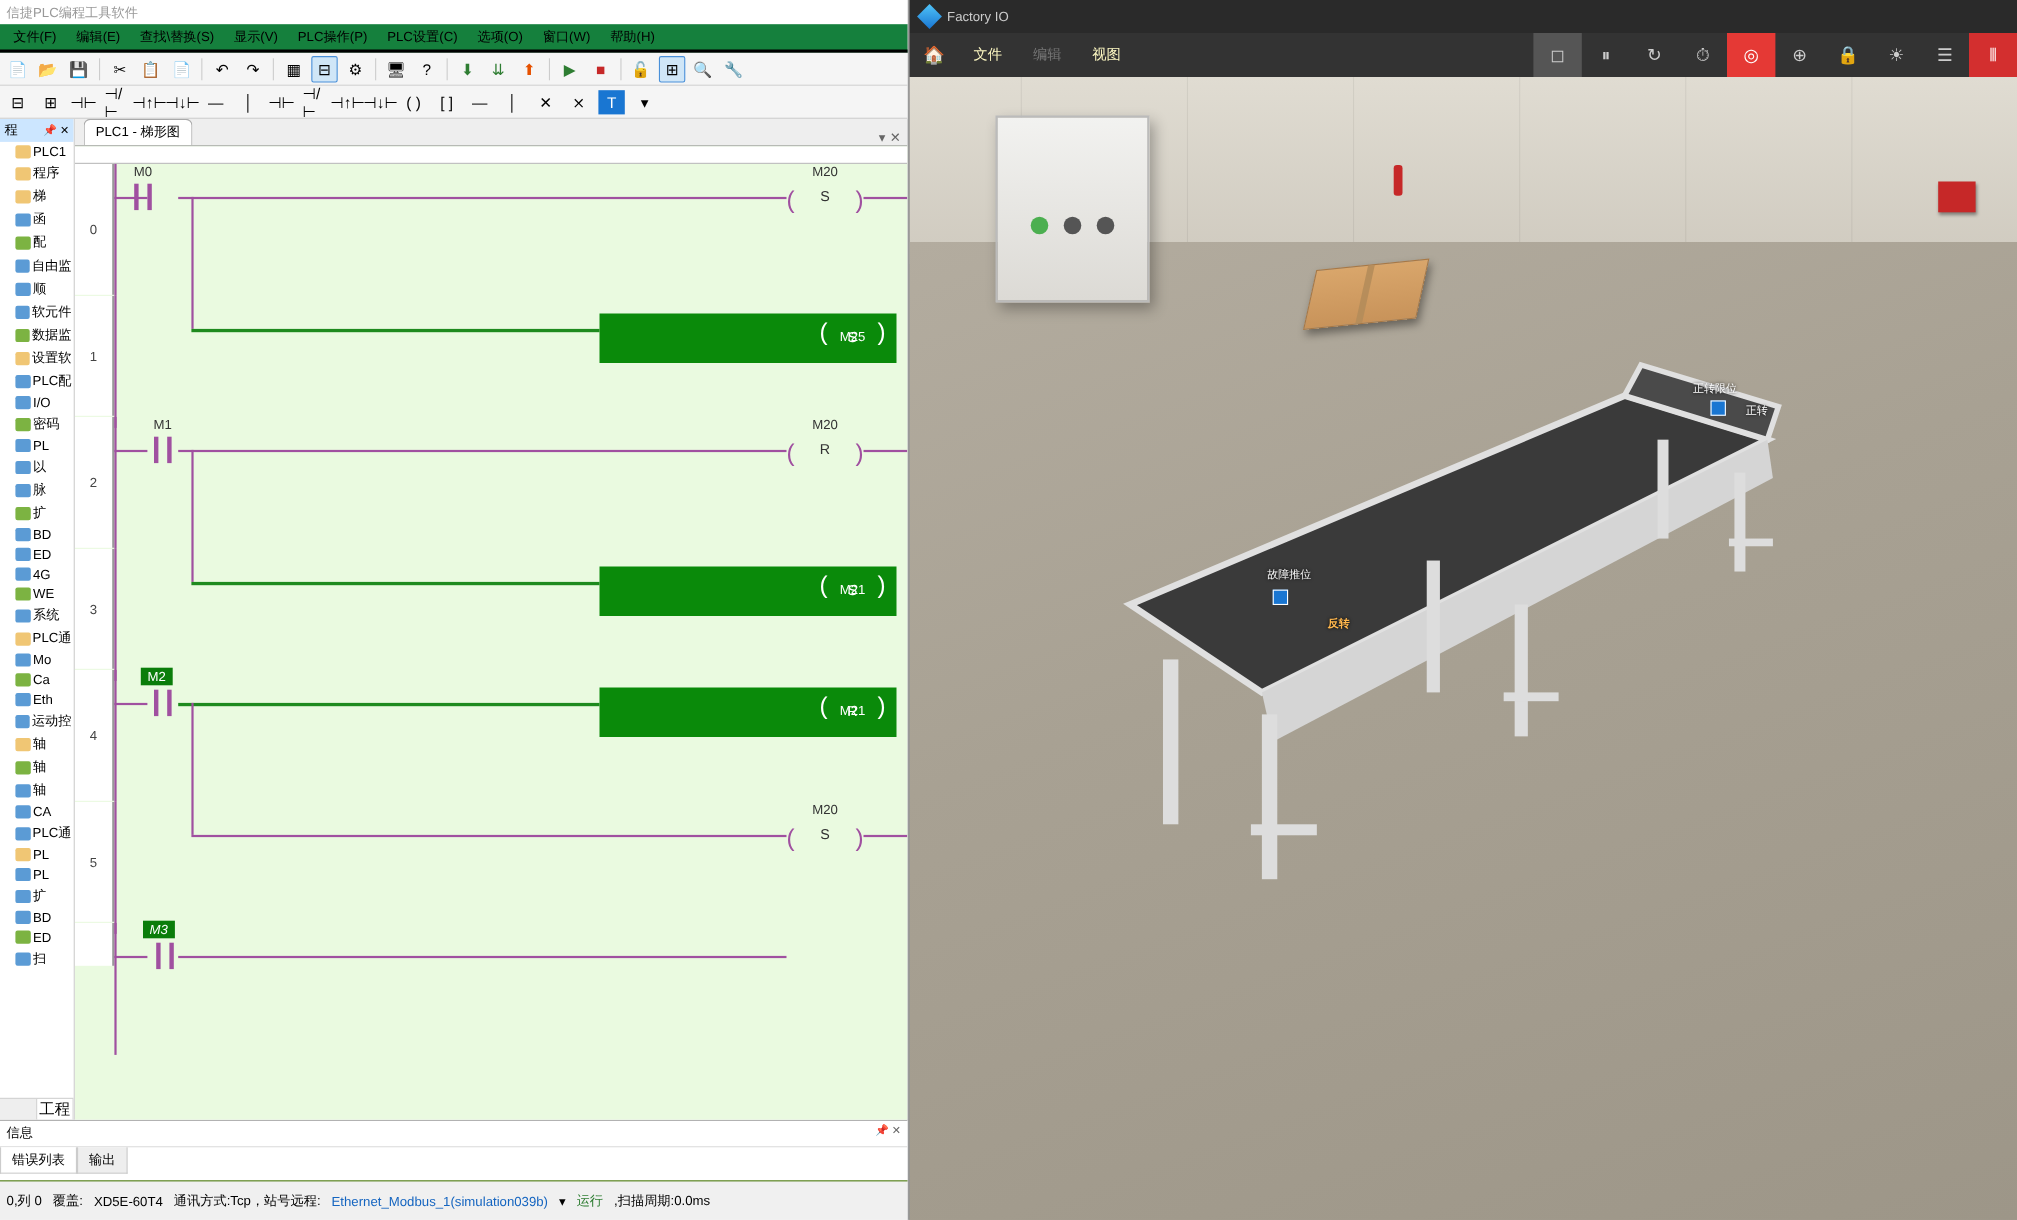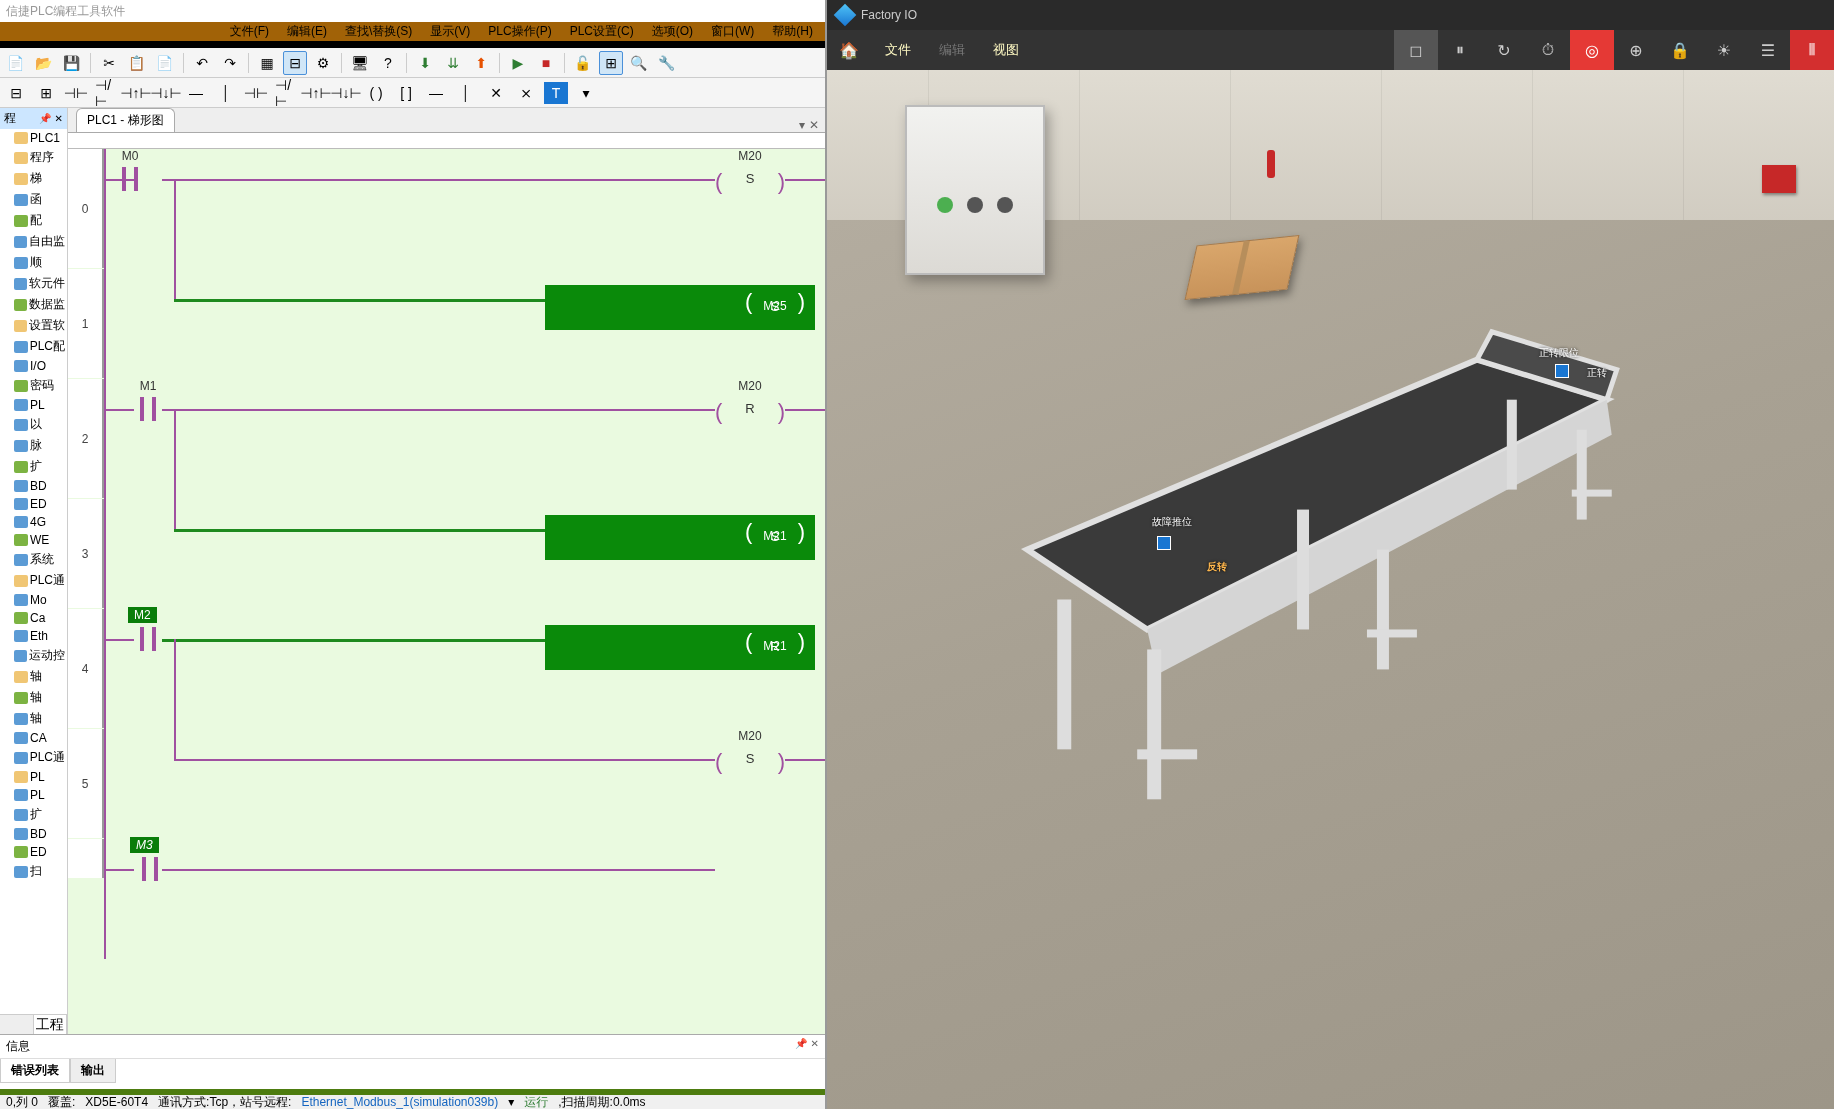--- a/index.html
+++ b/index.html
@@ -1,21 +1,21 @@
 <!DOCTYPE html>
 <html><head>
 <meta charset="utf-8">
 <style>
 * { margin: 0; padding: 0; box-sizing: border-box; font-family: "Microsoft YaHei", sans-serif; font-size: 12px; }
 body { display: flex; width: 1834px; height: 1109px; overflow: hidden; background: #f0f0f0; }
 
 
 .plc-app { width: 827px; height: 100%; display: flex; flex-direction: column; background: #fff; border-right: 2px solid #999; }
 .plc-titlebar { height: 22px; background: #fff; color: #999; padding: 2px 6px; display: flex; align-items: center; }
-.plc-menubar { height: 26px; background: #a16207; display: flex; align-items: center; padding: 0 4px; gap: 2px; border-bottom: 7px solid #000000; justify-content: flex-end; }
+.plc-menubar { height: 26px; background: #15803d; display: flex; align-items: center; padding: 0 4px; gap: 2px; border-bottom: 3px solid #000000; }
 .plc-menubar .mitem { padding: 4px 8px; cursor: pointer; }
 .plc-toolbar { height: 30px; background: #f5f5f5; display: flex; align-items: center; padding: 2px 4px; gap: 4px; border-bottom: 1px solid #ccc; }
 .plc-toolbar .tbtn { width: 24px; height: 24px; display: flex; align-items: center; justify-content: center; cursor: pointer; border-radius: 2px; font-size: 14px; }
 .plc-toolbar .sep { width: 1px; height: 20px; background: #ccc; margin: 0 2px; }
 .plc-toolbar2 { height: 30px; background: #f5f5f5; display: flex; align-items: center; padding: 2px 4px; gap: 6px; border-bottom: 1px solid #ccc; }
 .plc-toolbar2 .tbtn2 { width: 24px; height: 22px; display: flex; align-items: center; justify-content: center; cursor: pointer; font-size: 14px; border: 1px solid transparent; }
 
 .plc-body { flex: 1; display: flex; overflow: hidden; }
 .plc-tree { width: 68px; background: #fff; border-right: 1px solid #ccc; overflow: hidden; display: flex; flex-direction: column; }
 .plc-tree-head { background: #cce6ff; padding: 2px 4px; font-size: 11px; display: flex; align-items: center; }
@@ -57,25 +57,25 @@
 .coil .clab { position: absolute; top: -16px; left: 0; right: 0; text-align: center; font-size: 12px; color: #333; }
 .coil.green-box { background: #0a8a0a; right: 10px; width: 270px; height: 45px; }
 .coil.green-box .paren { color: #fff; left: 200px; }
 .coil.green-box .pr { left: auto; right: 10px; }
 .coil.green-box .ctxt { color: #fff; left: 200px; right: 10px; top: 14px; }
 .coil.green-box .clab { color: #fff; left: 200px; right: 10px; top: 14px; }
 
 .plc-bottom-panel { height: 55px; background: #fff; border-top: 1px solid #aaa; display: flex; flex-direction: column; }
 .bottom-head { padding: 3px 6px; font-size: 12px; border-bottom: 1px solid #ddd; display: flex; }
 .bottom-head .bhpin { margin-left: auto; font-size: 10px; color: #666; }
-.bottom-tabs { display: flex; gap: 0; font-weight: bold; }
+.bottom-tabs { display: flex; gap: 0; }
 .bottom-tab { padding: 3px 10px; border: 1px solid #ccc; border-top: none; background: #eee; font-size: 12px; cursor: pointer; }
 .bottom-tab.active { background: #fff; }
 
-.plc-statusbar { height: 20px; background: #f0f0f0; border-top: 6px solid #4d7c0f; display: flex; align-items: center; padding: 0 6px; gap: 10px; font-size: 12px; }
+.plc-statusbar { height: 36px; background: #f0f0f0; border-top: 1px solid #4d7c0f; display: flex; align-items: center; padding: 0 6px; gap: 10px; font-size: 12px; }
 .plc-statusbar .st-link { color: #1565c0; }
 .plc-statusbar .st-run { color: #2e7d32; }
 
 
 .fio-app { flex: 1; height: 100%; display: flex; flex-direction: column; background: #222; }
 .fio-titlebar { height: 28px; background: #2a2a2a; color: #ccc; display: flex; align-items: center; padding: 15px 10px; gap: 8px; }
 .fio-logo { width: 16px; height: 16px; background: linear-gradient(135deg,#4fc3f7,#1976d2); transform: rotate(45deg); }
 .fio-menubar { height: 40px; background: #333; display: flex; align-items: center; }
 .fio-iconbtn { width: 44px; height: 40px; display: flex; align-items: center; justify-content: center; color: #ccc; cursor: pointer; font-size: 16px; }
 .fio-textbtn { padding: 0 14px; height: 40px; display: flex; align-items: center; color: #fef9c3; cursor: pointer; font-size: 13px; }

